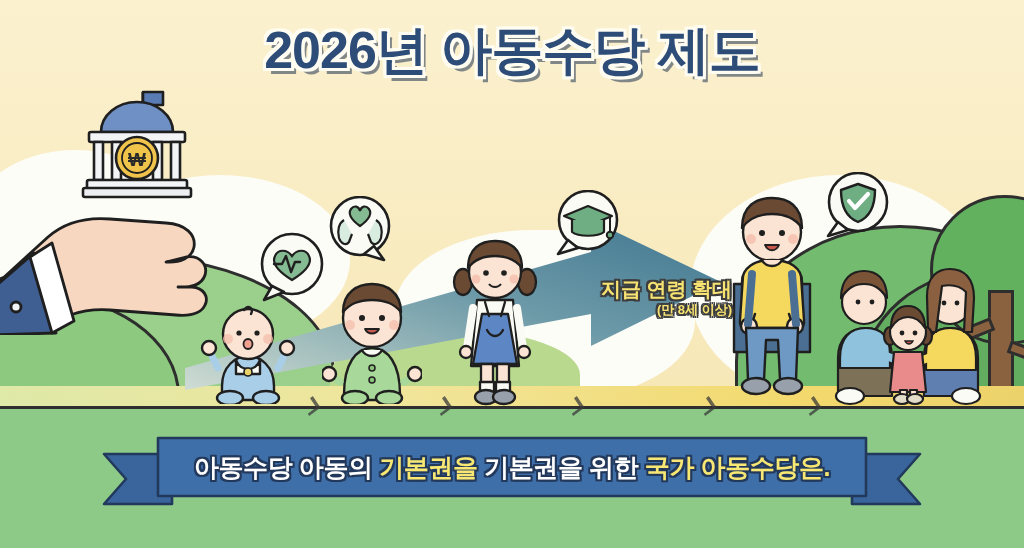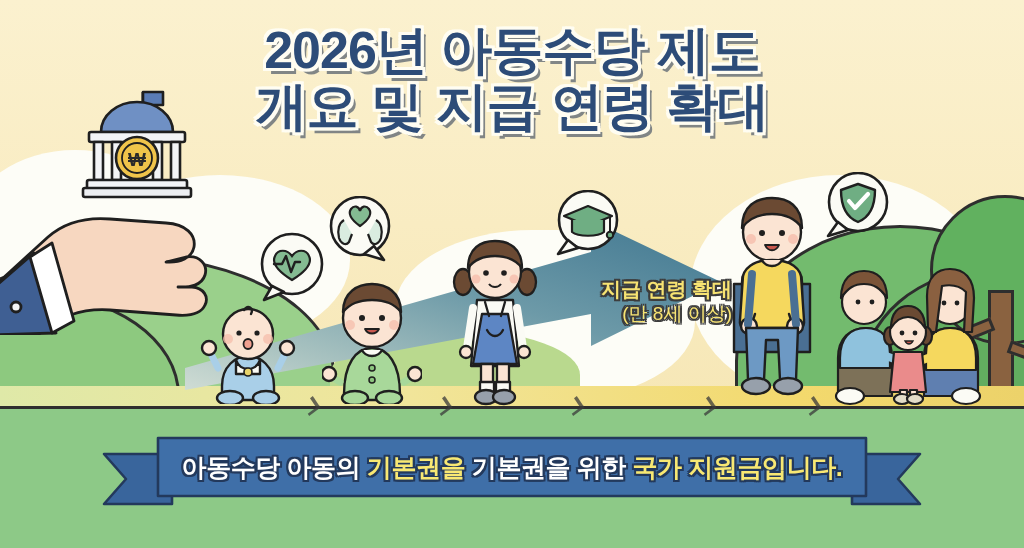--- a/index.html
+++ b/index.html
@@ -70,21 +70,21 @@
   .bank{ position:absolute; left:75px; top:88px; width:125px; height:108px; z-index:12; }
   .hand{ position:absolute; left:-10px; top:195px; width:230px; height:140px; z-index:13; }
 
   
   .arrow{ position:absolute; left:183px; top:218px; width:540px; height:172px; z-index:8; }
   .arrow-label{ position:absolute; left:557px; top:278px; width:175px; text-align:right;
                 z-index:20; pointer-events:none; }
   .arrow-label .l1{ font-size:20px; font-weight:bold; color:#f7e372; line-height:1.18;
         text-shadow:-2px -2px 0 #3c3c3c,2px -2px 0 #3c3c3c,-2px 2px 0 #3c3c3c,2px 2px 0 #3c3c3c,
                     0 -2px 0 #3c3c3c,0 2px 0 #3c3c3c,-2px 0 0 #3c3c3c,2px 0 0 #3c3c3c; }
-  .arrow-label .l2{ font-size:19px; font-weight:normal; color:#f7e372; line-height:1.25;
+  .arrow-label .l2{ font-size:13px; font-weight:bold; color:#f7e372; line-height:1.25;
         text-shadow:-2px -2px 0 #3c3c3c,2px -2px 0 #3c3c3c,-2px 2px 0 #3c3c3c,2px 2px 0 #3c3c3c,
                     0 -2px 0 #3c3c3c,0 2px 0 #3c3c3c,-2px 0 0 #3c3c3c,2px 0 0 #3c3c3c; }
 
   
   .fig{ position:absolute; z-index:14; }
   .bubble{ position:absolute; z-index:18; }
 
   
   .banner{ position:absolute; left:96px; top:432px; width:832px; height:78px; z-index:25; }
   .banner-text{ position:absolute; left:96px; top:451px; width:832px; text-align:center;
@@ -117,21 +117,20 @@
     <div class="tree-trunk" style="left:30px;top:128px;width:34px;height:14px;transform:rotate(-22deg);"></div>
     <div class="tree-trunk" style="left:78px;top:150px;width:30px;height:13px;transform:rotate(20deg);"></div>
   </div>
 
   <div class="hill hill-left"></div>
   <div class="hill hill-left2"></div>
   <div class="hill hill-mid"></div>
 
   <div class="title">
     <div class="title-line">2026년 아동수당 제도</div>
-    <div class="title-line">개요 및 지급 연령 확대</div>
   </div>
 
   <div class="arrow">
     <svg viewBox="0 0 540 172" width="540" height="172">
       <defs>
         <linearGradient id="arrGrad" x1="0" y1="1" x2="1" y2="0">
           <stop offset="0%" stop-color="#cfdcd4"></stop>
           <stop offset="22%" stop-color="#a8c2c0"></stop>
           <stop offset="55%" stop-color="#6d9aa8"></stop>
           <stop offset="100%" stop-color="#3f7690"></stop>
@@ -374,16 +373,16 @@
   <div class="banner">
     <svg viewBox="0 0 832 78" width="832" height="78">
       <g stroke="#23395c" stroke-width="2.6" stroke-linejoin="round">
         <path d="M8,22 L76,22 L76,72 L8,72 L30,47 Z" fill="#39659c"></path>
         <path d="M824,22 L756,22 L756,72 L824,72 L802,47 Z" fill="#39659c"></path>
         <rect x="62" y="6" width="708" height="58" fill="#3f6fa8"></rect>
       </g>
     </svg>
   </div>
   <div class="banner-text">
-    <span>아동수당 아동의 </span><span class="hl">기본권을 </span><span>기본권을 위한 </span><span class="hl">국가 지원금입니다.</span>
+    <span>아동수당 아동의 </span><span class="hl">기본권을 </span><span>기본권을 위한 </span><span class="hl">국가 아동수당은.</span>
   </div>
 
 </div>
 
 </body></html>

